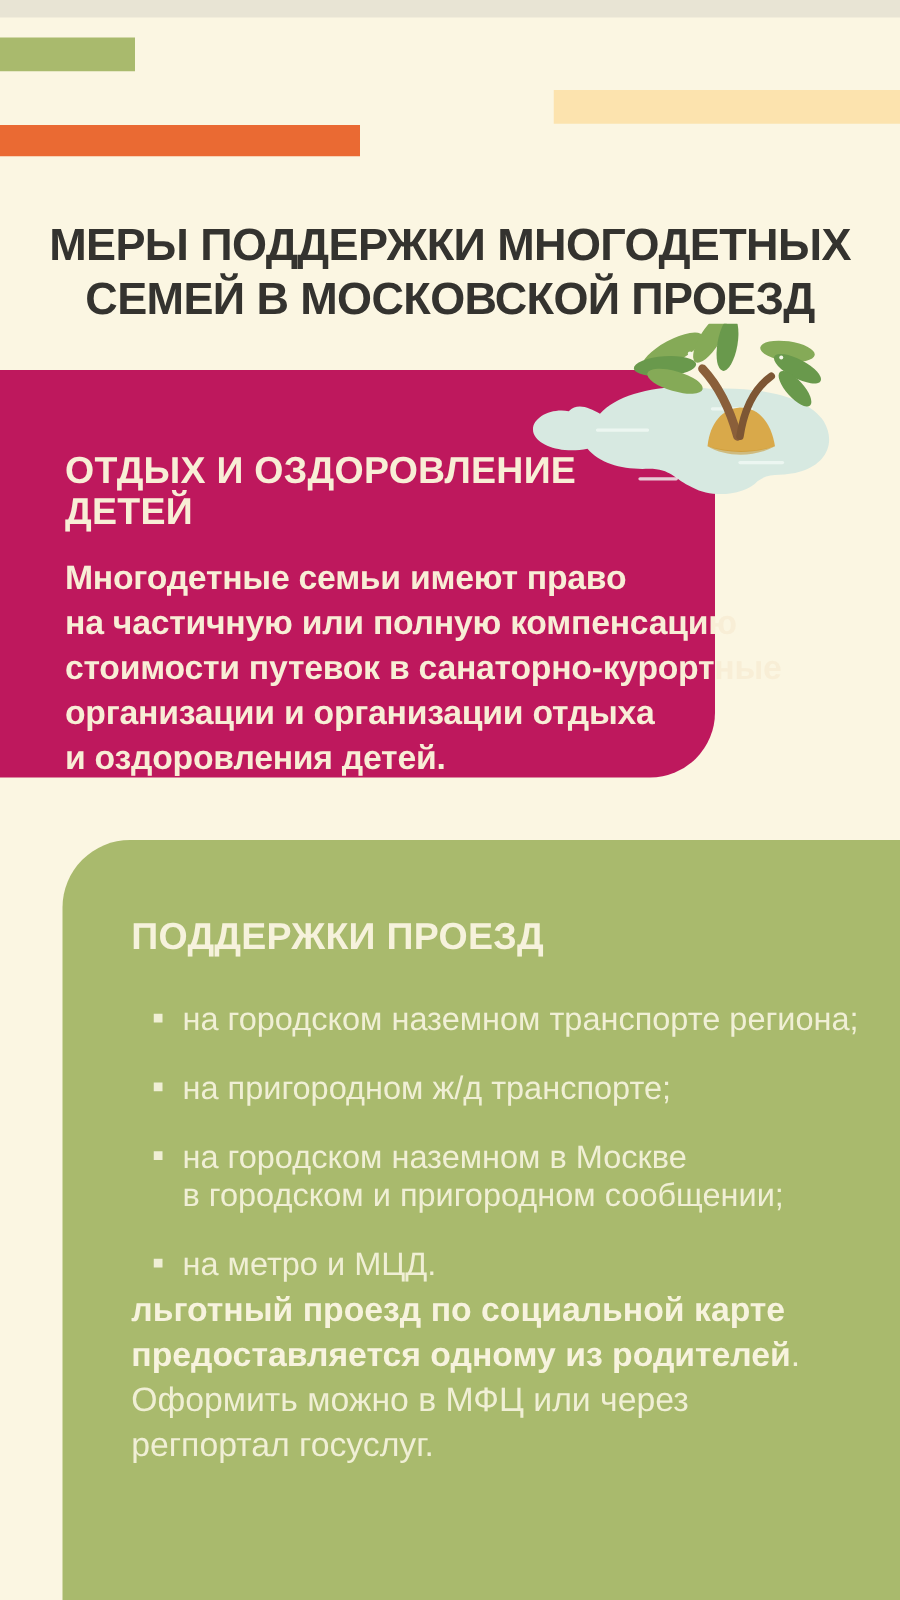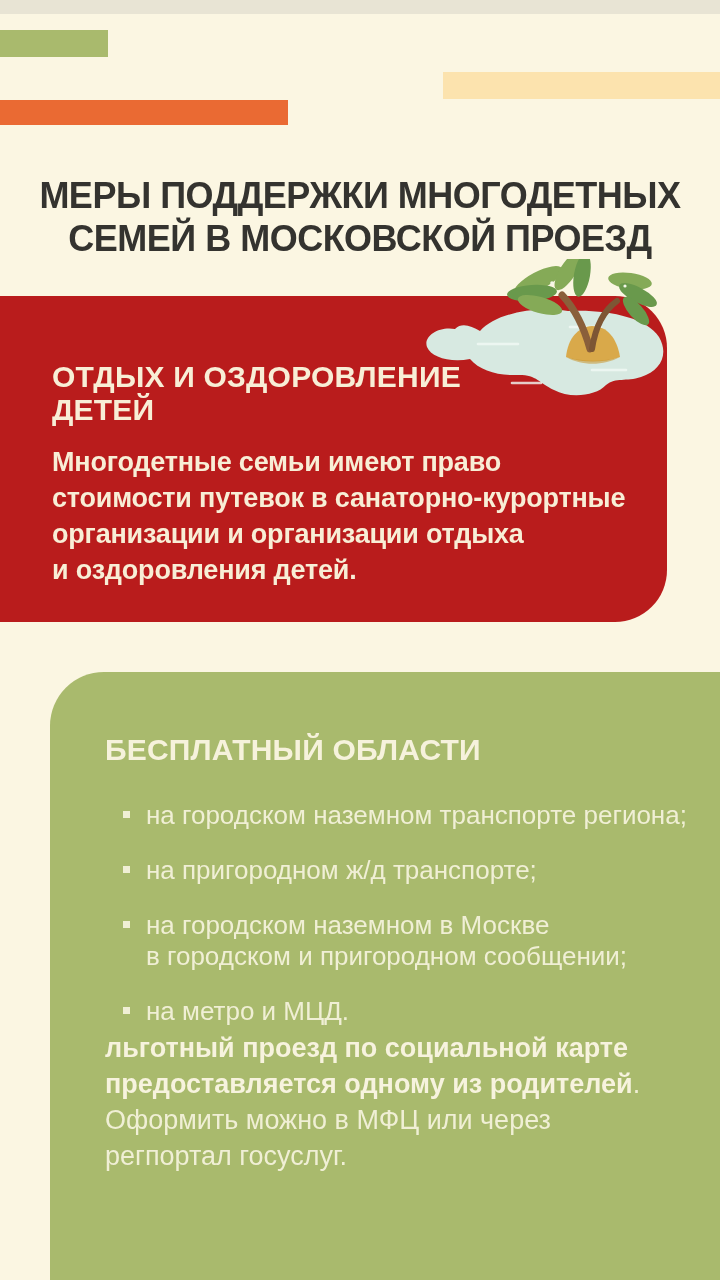--- a/index.html
+++ b/index.html
@@ -33,22 +33,22 @@
     font-weight: 700;
     line-height: 43px;
     letter-spacing: -0.5px;
   }
   .title .t-line { display: block; white-space: nowrap; }
 
   
   .card-orange {
     position: absolute;
     left: 0; top: 282px;
-    width: 667px; height: 326px;
-    background: #b91c1c;
+    width: 572px; height: 326px;
+    background: #be185d;
     border-radius: 0 52px 52px 0;
   }
   .card-orange .card-heading {
     position: absolute;
     left: 52px; top: 64px;
     margin: 0;
     color: #f8eed6;
     font-size: 30px;
     font-weight: 700;
     line-height: 33px;
@@ -141,20 +141,21 @@
     <span class="t-line">СЕМЕЙ В МОСКОВСКОЙ ПРОЕЗД</span>
   </h1>
 
   <section class="card-orange">
     <h2 class="card-heading">
       <span>ОТДЫХ И ОЗДОРОВЛЕНИЕ</span>
       <span>ДЕТЕЙ</span>
     </h2>
     <div class="card-body">
       <div>Многодетные семьи имеют право</div>
+      <div>на частичную или полную компенсацию</div>
       <div>стоимости путевок в санаторно-курортные</div>
       <div>организации и организации отдыха</div>
       <div>и оздоровления детей.</div>
     </div>
   </section>
 
   <svg class="island-art" viewBox="0 0 250 145" aria-hidden="true">
 
     <path fill="#d7e9e1" d="M 60 72
          C 75 55, 112 47, 148 52
@@ -195,21 +196,21 @@
       <ellipse cx="216" cy="52" rx="18" ry="7" fill="#69994c" transform="rotate(48 216 52)"></ellipse>
     </g>
 
     <g fill="#f4f7e9">
       <circle cx="132" cy="24" r="1.8"></circle>
       <circle cx="205" cy="27" r="1.6"></circle>
     </g>
   </svg>
 
   <section class="card-green">
-    <h2 class="card-heading">БЕСПЛАТНЫЙ ОБЛАСТИ</h2>
+    <h2 class="card-heading">ПОДДЕРЖКИ ПРОЕЗД</h2>
 
     <ul class="benefit-list">
       <li>
         <span class="bullet-square"></span>
         <div>на городском наземном транспорте региона;</div>
       </li>
       <li>
         <span class="bullet-square"></span>
         <div>на пригородном ж/д транспорте;</div>
       </li>

